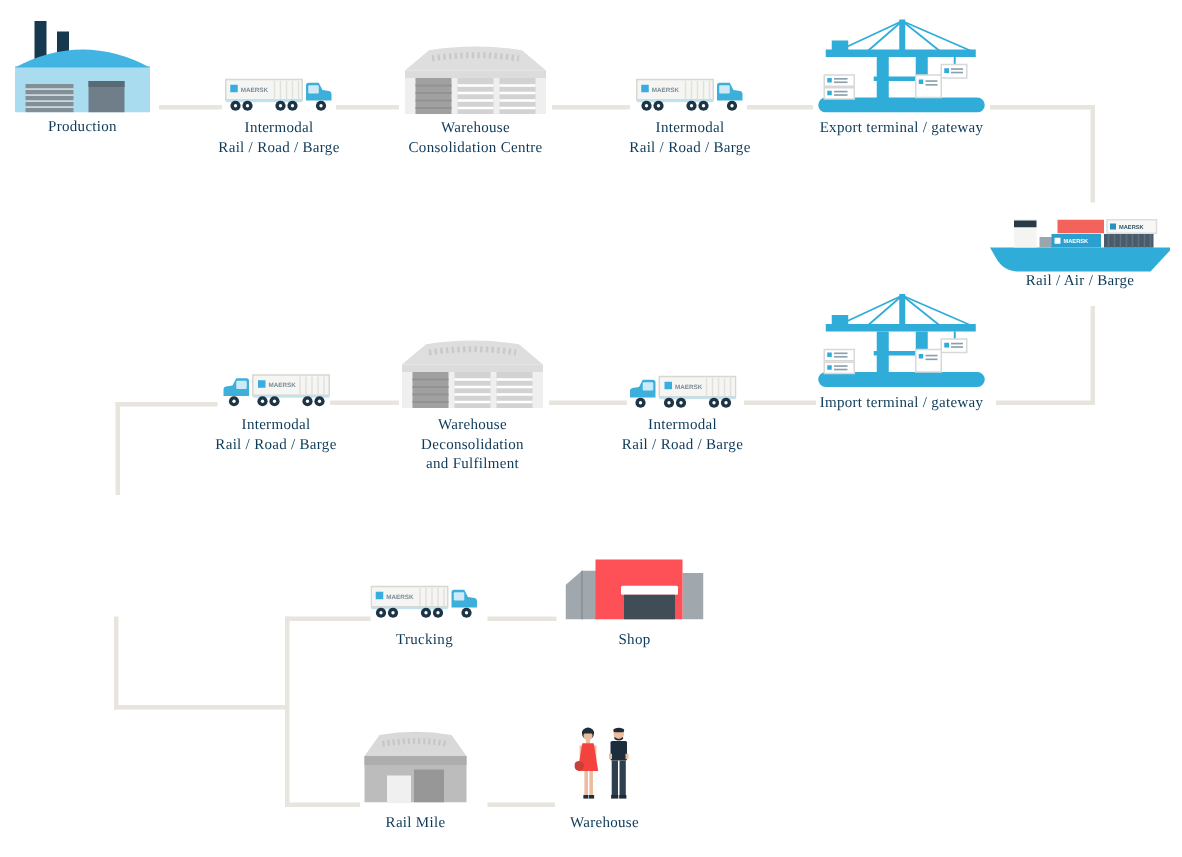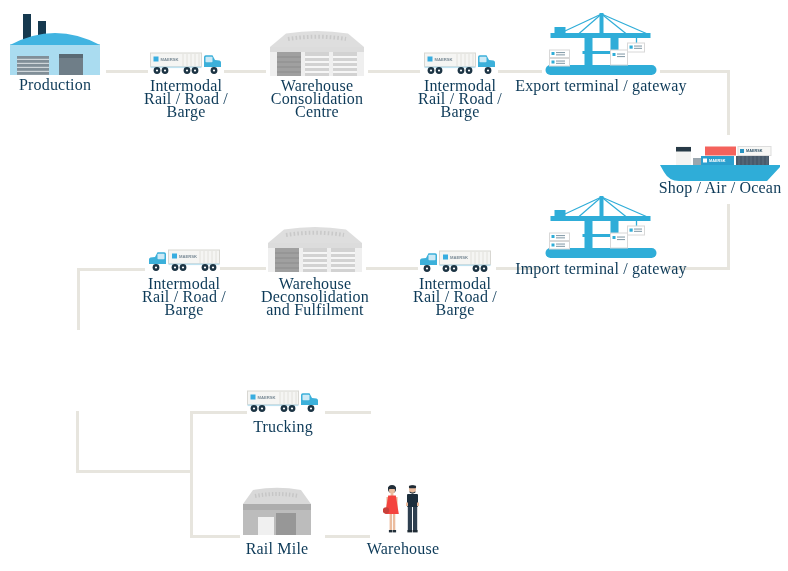--- a/index.html
+++ b/index.html
@@ -1,20 +1,20 @@
 <!DOCTYPE html>
 <html><head>
 <meta charset="utf-8">
 <style>
   html,body{margin:0;padding:0;background:#ffffff;}
   .canvas{position:relative;width:788px;height:571px;background:#ffffff;overflow:hidden;
           font-family:"Liberation Serif",serif;}
   .node{position:absolute;}
   .icon{position:absolute;left:50%;transform:translateX(-50%);top:0;}
-  .lbl{position:absolute;left:0;width:100%;text-align:center;font-size:16px;line-height:13px;
+  .lbl{position:absolute;left:0;width:100%;text-align:center;font-size:10px;line-height:13px;
        color:#0d3a58;letter-spacing:0.2px;}
   .line{position:absolute;background:#e7e5de;}
   .lh{height:3px;}
   .lv{width:3px;}
   .logo-txt{font-family:"Liberation Sans",sans-serif;font-weight:bold;}
 </style>
 </head>
 <body>
 
 <div class="canvas">
@@ -225,21 +225,21 @@
           <line x1="84" y1="19" x2="84" y2="28"></line>
         <line x1="88" y1="19" x2="88" y2="28"></line>
           <line x1="92" y1="19" x2="92" y2="28"></line>
         <line x1="96" y1="19" x2="96" y2="28"></line>
           <line x1="100" y1="19" x2="100" y2="28"></line>
         <line x1="104" y1="19" x2="104" y2="28"></line>
           <line x1="108" y1="19" x2="108" y2="28"></line>
       </g>
     </svg>
     <div class="lbl" style="top:44px;">
-      <div>Shop / Air /  Ocean</div>
+      <div>Rail / Air /  Barge</div>
     </div>
   </div>
 
   <div class="node" style="left:506px;top:192px;width:190px;height:100px;">
     <svg class="icon" width="113" height="66" viewBox="0 0 113 66">
       <g stroke="#2fadd8" stroke-width="1.2" fill="none">
         <line x1="57" y1="5" x2="14" y2="25"></line>
           <line x1="57" y1="5" x2="34" y2="25"></line>
         <line x1="57" y1="5" x2="82" y2="25"></line>
           <line x1="57" y1="5" x2="103" y2="25"></line>
@@ -412,20 +412,33 @@
         <circle cx="37" cy="18.5" r="1.1"></circle>
           <circle cx="45" cy="18.5" r="1.1"></circle>
         <circle cx="64" cy="18.5" r="1.1"></circle>
       </g>
     </svg>
     <div class="lbl" style="top:30px;">
       <div>Trucking</div>
     </div>
   </div>
 
+  <div class="node" style="left:373px;top:371px;width:100px;height:65px;">
+    <svg class="icon" width="92" height="42" viewBox="0 0 92 42">
+      <path d="M0,19 L11,9.5 L22,9.5 L22,42 L0,42 Z" fill="#a0a7ad"></path>
+      <line x1="11" y1="9.5" x2="11" y2="42" stroke="#8b939a" stroke-width="1.2"></line>
+      <rect x="78" y="11" width="14" height="31" fill="#a0a7ad"></rect>
+      <rect x="20" y="2" width="58" height="40" fill="#fd5057"></rect>
+      <rect x="37" y="19.5" width="38" height="6" rx="1" fill="#ffffff"></rect>
+      <rect x="39" y="25.5" width="34" height="16.5" fill="#404c56"></rect>
+    </svg>
+    <div class="lbl" style="top:49px;">
+      <div>Shop</div>
+    </div>
+  </div>
 
   <div class="node" style="left:227px;top:486px;width:100px;height:75px;">
     <svg class="icon" width="70" height="49" viewBox="0 0 70 49">
       <path d="M1,18 L11,4 Q35,-0.5 59,4 L69,18 Z" fill="#d9d9d9"></path>
       <path d="M13,10 Q35,6 57,10" fill="none" stroke="#c6c6c6" stroke-width="4" stroke-dasharray="1.4,2"></path>
       <rect x="1" y="18" width="68" height="31" fill="#bcbcbc"></rect>
       <rect x="1" y="18" width="68" height="6" fill="#adadad"></rect>
       <rect x="16" y="31" width="16" height="18" fill="#f0f0f0"></rect>
       <rect x="34" y="27" width="20" height="22" fill="#979797"></rect>
     </svg>

